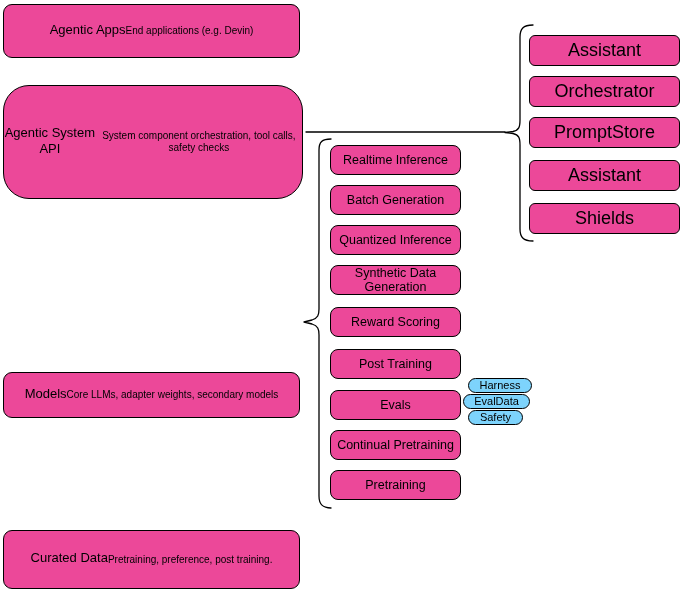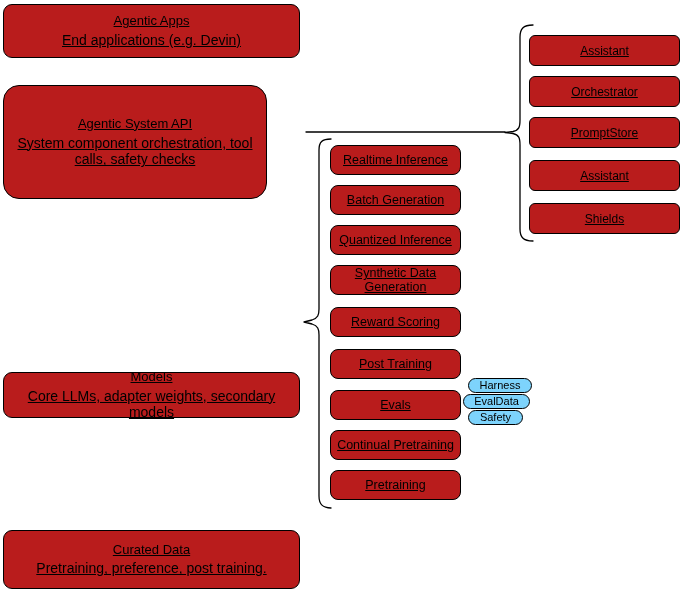--- a/index.html
+++ b/index.html
@@ -16,53 +16,52 @@
     position: absolute;
     left: 0; top: 0;
     width: 682px; height: 591px;
     z-index: 1;
   }
   svg.overlay path { fill: none; stroke: #000000; stroke-width: 1.3; stroke-linecap: round; stroke-linejoin: round; }
 
   .node {
     position: absolute;
     box-sizing: border-box;
-    background: #b91c1c;
+    background: #ec4899;
     border: 1.5px solid #000000;
     display: flex;
-    flex-direction: column;
+    flex-direction: row;
     align-items: center;
     justify-content: center;
     text-align: center;
     z-index: 2;
-    text-decoration: underline;
   }
   .lbox { left: 3px; width: 297px; border-radius: 9px; }
   .lbox .title { font-size: 13px; line-height: 1.2; margin-bottom: 3px; }
-  .lbox .subtitle { font-size: 14px; line-height: 1.2; }
+  .lbox .subtitle { font-size: 10px; line-height: 1.2; }
   .l0 { top: 4px;   height: 54px;  }
-  .l1 { top: 85px;  height: 114px; width: 264px; border-radius: 16px; }
+  .l1 { top: 85px;  height: 114px; width: 300px; border-radius: 26px; }
   .l2 { top: 226px; height: 116px; border-radius: 26px; }
   .l3 { top: 372px; height: 46px;  }
   .l4 { top: 449px; height: 59px;  }
   .l5 { top: 530px; height: 59px;  }
 
   .mbox {
     left: 330px; width: 131px; height: 30px;
     border-radius: 8px;
     font-size: 12.5px;
   }
   .m0 { top: 145px; } .m1 { top: 185px; } .m2 { top: 225px; }
   .m3 { top: 265px; } .m4 { top: 307px; } .m5 { top: 349px; }
   .m6 { top: 390px; } .m7 { top: 430px; } .m8 { top: 470px; }
 
   .rbox {
     left: 529px; width: 151px; height: 31px;
     border-radius: 6px;
-    font-size: 12px;
+    font-size: 18px;
   }
   .r0 { top: 35px; } .r1 { top: 76px; } .r2 { top: 117px; }
   .r3 { top: 160px; } .r4 { top: 203px; }
 
   .pill {
     position: absolute;
     box-sizing: border-box;
     background: #7dd3fc;
     border: 1px solid #000000;
     border-radius: 8px;

